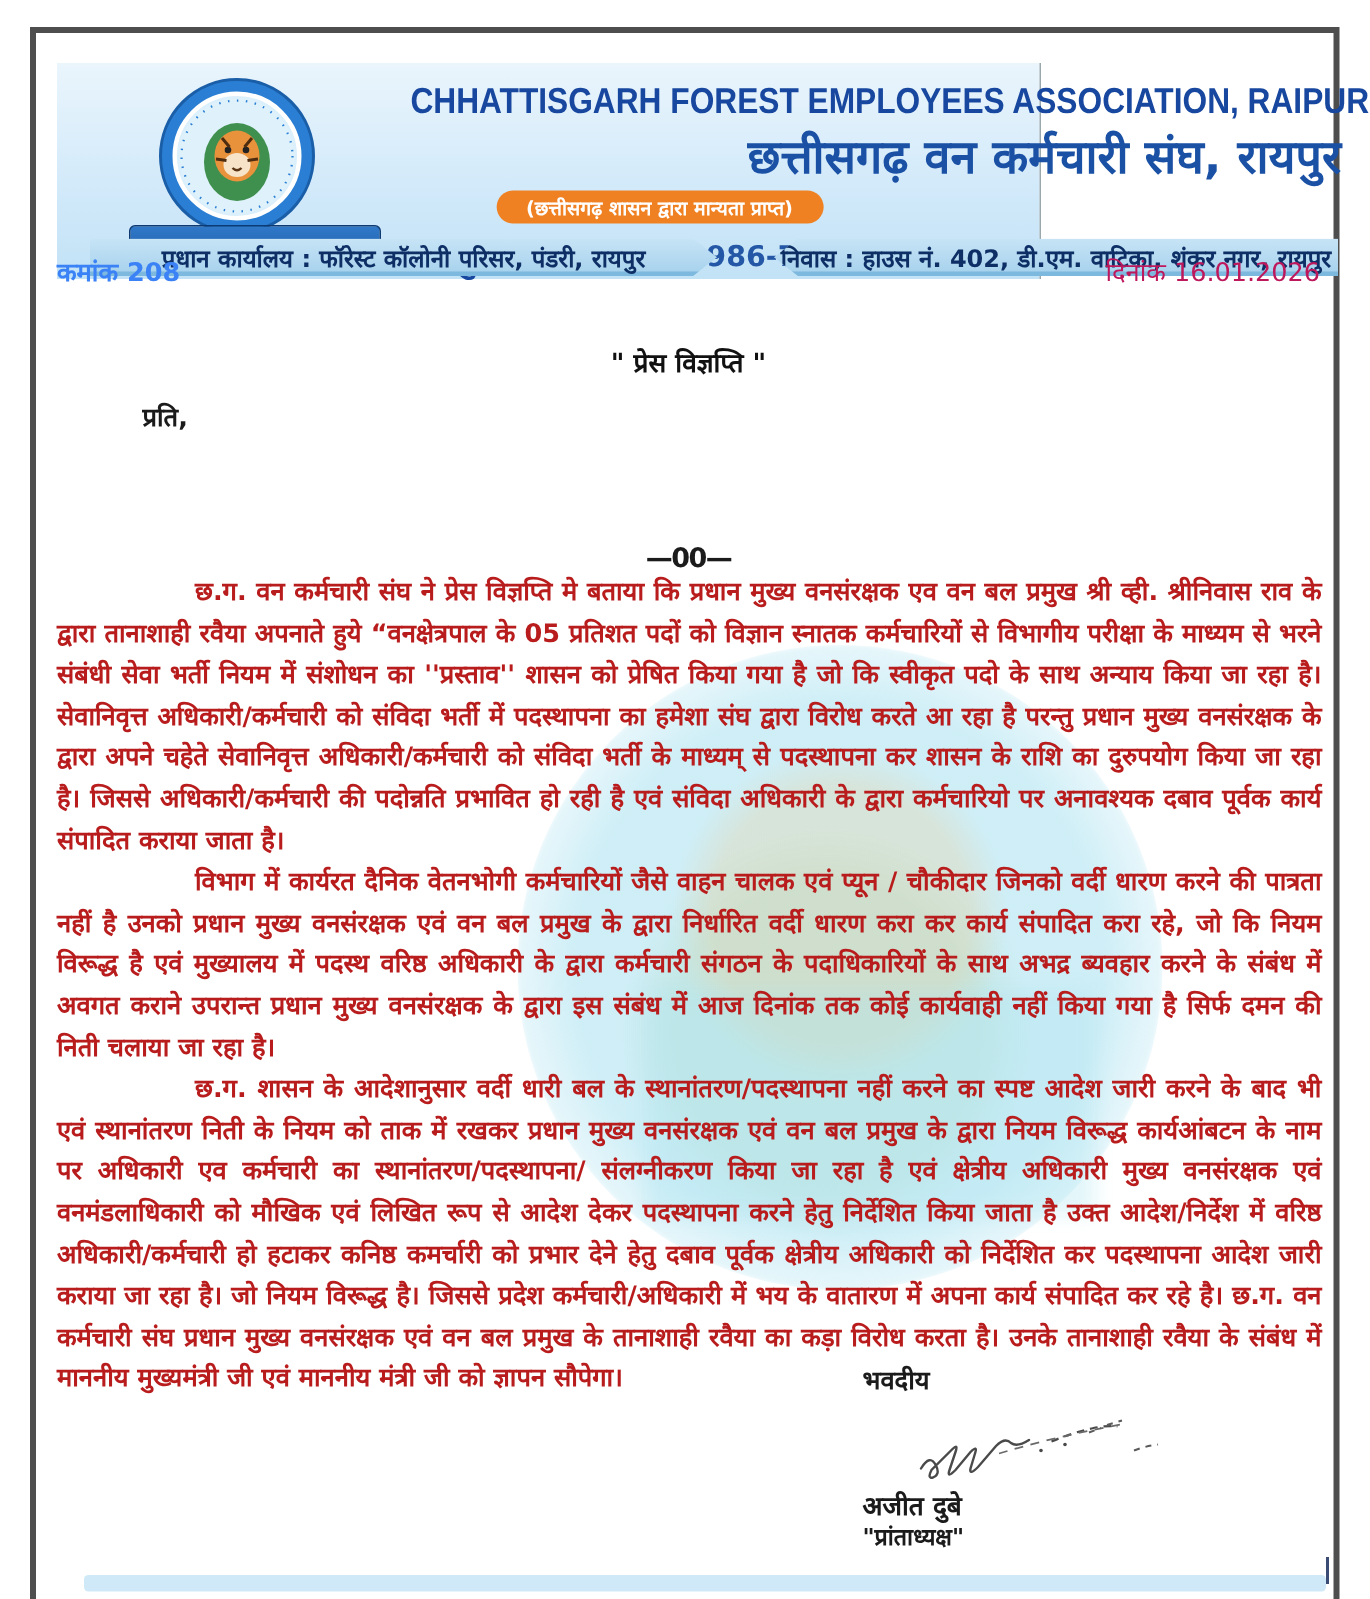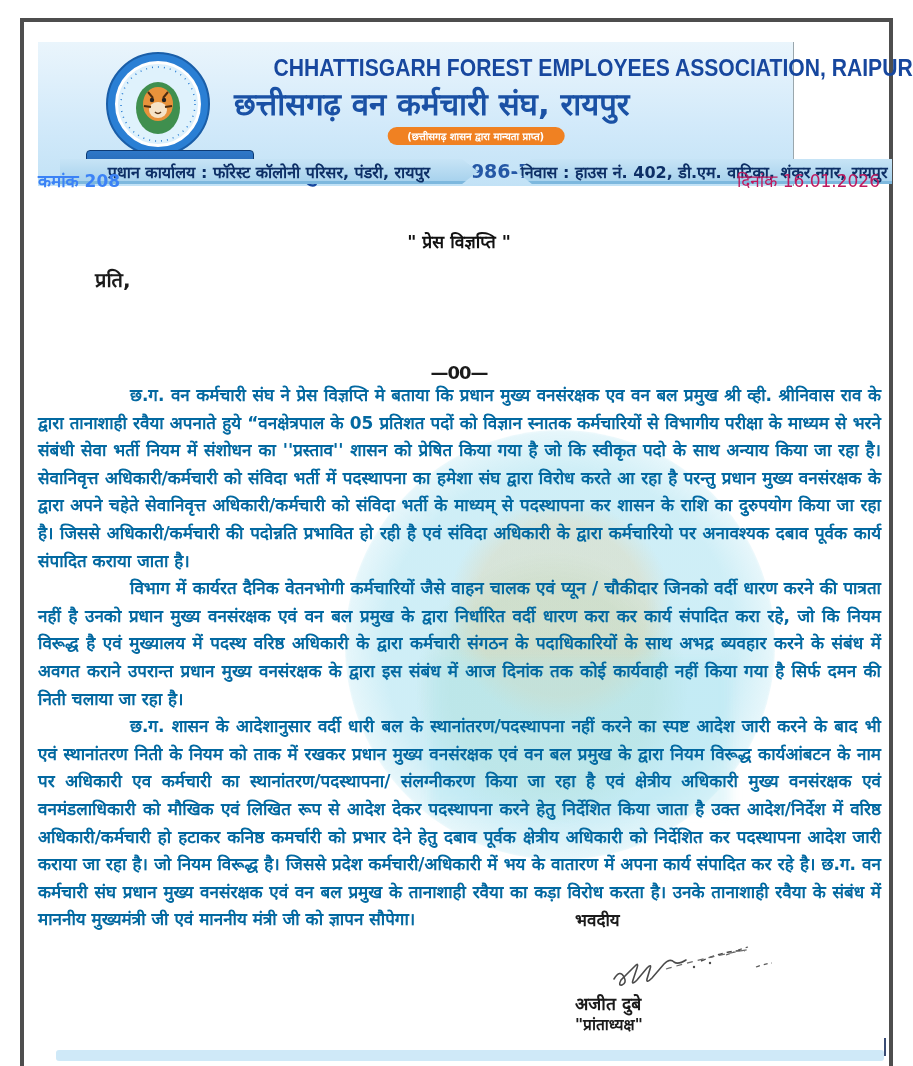--- a/index.html
+++ b/index.html
@@ -26,21 +26,21 @@
       radial-gradient(circle, rgba(140,215,235,0.42) 0 58%, rgba(140,215,235,0.22) 70%, rgba(140,215,235,0) 72%);
     pointer-events:none;
   }
   .watermark-band {
     position:absolute; left:430px; top:660px; width:300px; height:150px;
     background:rgba(175,230,240,0.35); filter:blur(6px); pointer-events:none;
   }
 
   
   .letterhead {
-    position:absolute; left:38px; top:42px; width:756px; height:144px;
+    position:absolute; left:38px; top:42px; width:656px; height:144px;
     background:linear-gradient(#eaf5fc 0%, #d3eafa 55%, #c2e2f6 100%);
     border-right:1px solid #9aa7ad;
   }
   .logo-wrap { position:absolute; left:48px; top:8px; width:170px; height:130px; }
   .logo-circle {
     position:absolute; left:20px; top:2px; width:104px; height:104px; border-radius:50%;
     background:#2a7fd4; border:2px solid #1a5ea8;
     display:flex; align-items:center; justify-content:center;
   }
   .logo-inner {
@@ -54,26 +54,26 @@
     background:linear-gradient(#2f78c8,#1d59a4); border:1px solid #0d3a73; border-radius:4px;
     color:#ffd9a0; font-size:8.5px; font-weight:bold; text-align:center;
     display:flex; align-items:center; justify-content:center; line-height:10px; padding:1px 6px;
   }
   .title-en {
     position:absolute; left:196px; top:12px; width:660px; text-align:center;
     color:#17479e; font-family:"Liberation Sans", sans-serif; font-weight:bold;
     font-size:24px; transform:scaleX(0.88); transform-origin:center; white-space:nowrap;
   }
   .title-hi {
-    position:absolute; left:196px; top:40px; width:660px; text-align:left;
+    position:absolute; left:196px; top:40px; width:660px; text-align:right;
     color:#1a51a5; font-weight:bold; font-size:31px; white-space:nowrap;
   }
   .pill {
     position:absolute; left:50%; top:85px; transform:translateX(-16%);
-    background:#f08122; color:#ffffff; font-weight:bold; font-size:10px;
+    background:#f08122; color:#ffffff; font-weight:bold; font-size:13px;
     border-radius:999px; padding:2px 20px; white-space:nowrap;
   }
   .contact-row {
     position:absolute; left:196px; top:114px; width:660px; text-align:center; white-space:nowrap;
   }
   .contact-name { color:#17479e; font-weight:bold; font-size:22px; vertical-align:middle; }
   .contact-title { color:#222; font-weight:bold; font-size:15px; vertical-align:middle; }
   .phone-glyph { color:#333; font-size:17px; vertical-align:middle; margin-left:6px; }
   .wa-dot {
     display:inline-block; width:12px; height:12px; border-radius:50%;
@@ -91,29 +91,29 @@
   }
   .strip-left { left:60px; width:418px; clip-path:polygon(0 0, calc(100% - 16px) 0, 100% 50%, calc(100% - 16px) 100%, 0 100%); }
   .strip-right { left:516px; width:376px; clip-path:polygon(16px 0, 100% 0, 100% 100%, 16px 100%, 0 50%); }
 
   .serial { position:absolute; left:38px; top:169px; font-weight:bold; font-size:17px; color:#3b82f6; }
   .dateline { position:absolute; right:33px; top:169px; font-weight:normal; font-size:17px; color:#be185d; }
 
   
   .press-title { position:absolute; left:38px; top:229px; width:842px; text-align:center;
     font-weight:bold; font-size:17.5px; color:#111; }
-  .to-label { position:absolute; left:95px; top:266px; font-weight:bold; font-size:20px; }
+  .to-label { position:absolute; left:95px; top:266px; font-weight:bold; font-size:17px; }
   .recipient { position:absolute; left:235px; top:296px; font-weight:bold; font-size:17px; line-height:25px; }
   .divider { position:absolute; left:38px; top:362px; width:842px; text-align:center;
     font-weight:bold; font-size:18px; letter-spacing:-1px; }
 
   .body-text { position:absolute; left:38px; top:382px; width:843px; }
   .body-text p {
     font-size:17px; font-weight:600; line-height:27.6px; text-align:justify;
-    text-indent:92px; color:#0369a1; text-justify:inter-word;
+    text-indent:92px; color:#b91c1c; text-justify:inter-word;
   }
 
   
   .closing-block { position:absolute; left:575px; top:908px; width:262px; text-align:left; }
   .closing-word { font-weight:bold; font-size:17px; margin-right:30px; }
   .sig-svg { display:block; margin:2px auto 0 auto; }
   .sig-name { font-weight:bold; font-size:17.5px; }
   .sig-title { font-weight:bold; font-size:15.5px; line-height:20px; }
   .sig-org { font-weight:bold; font-size:17.5px; line-height:24px; }
 

